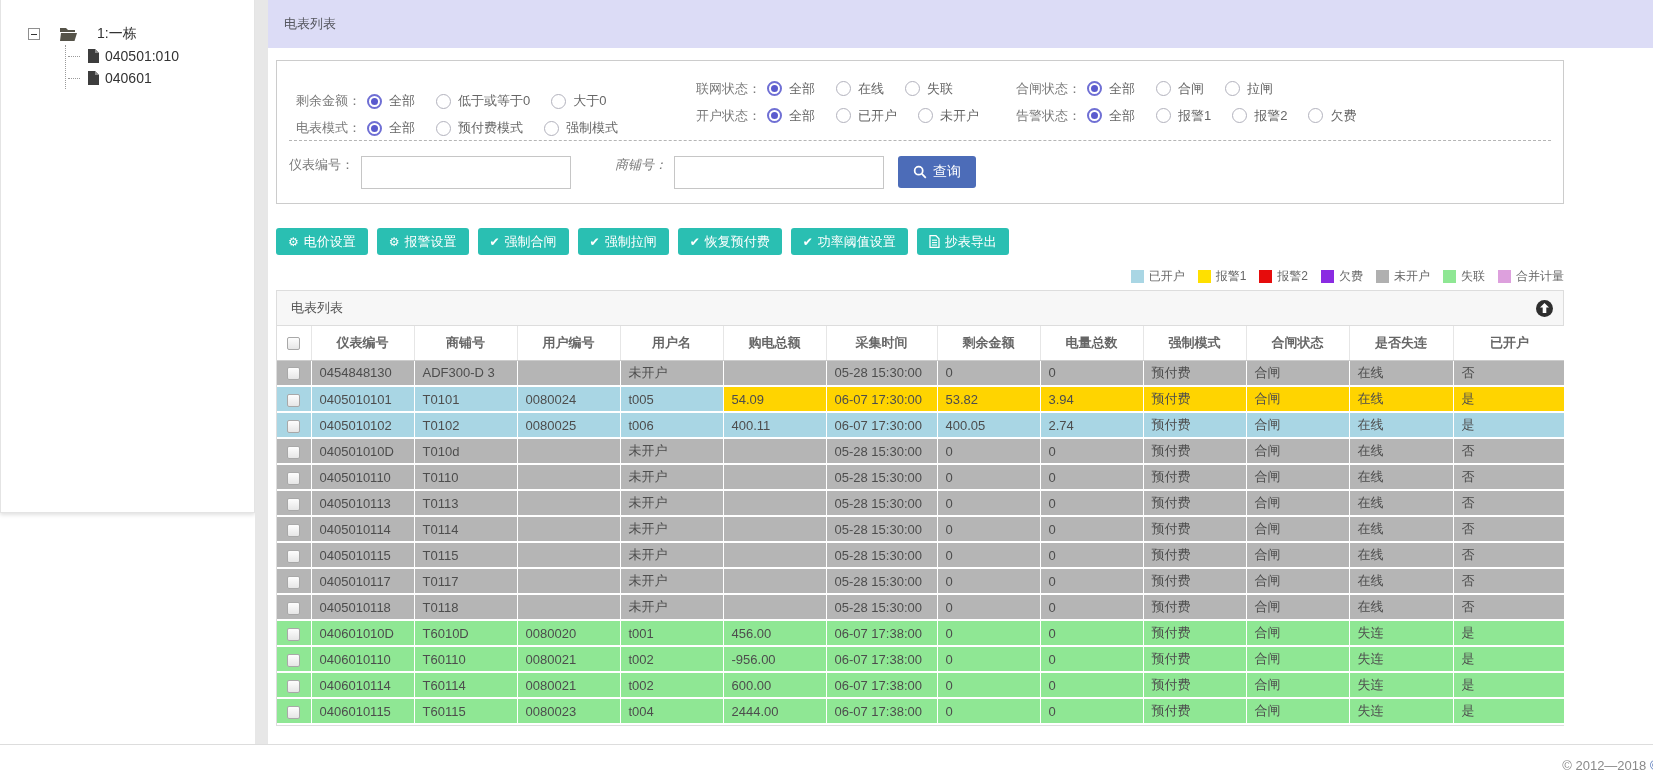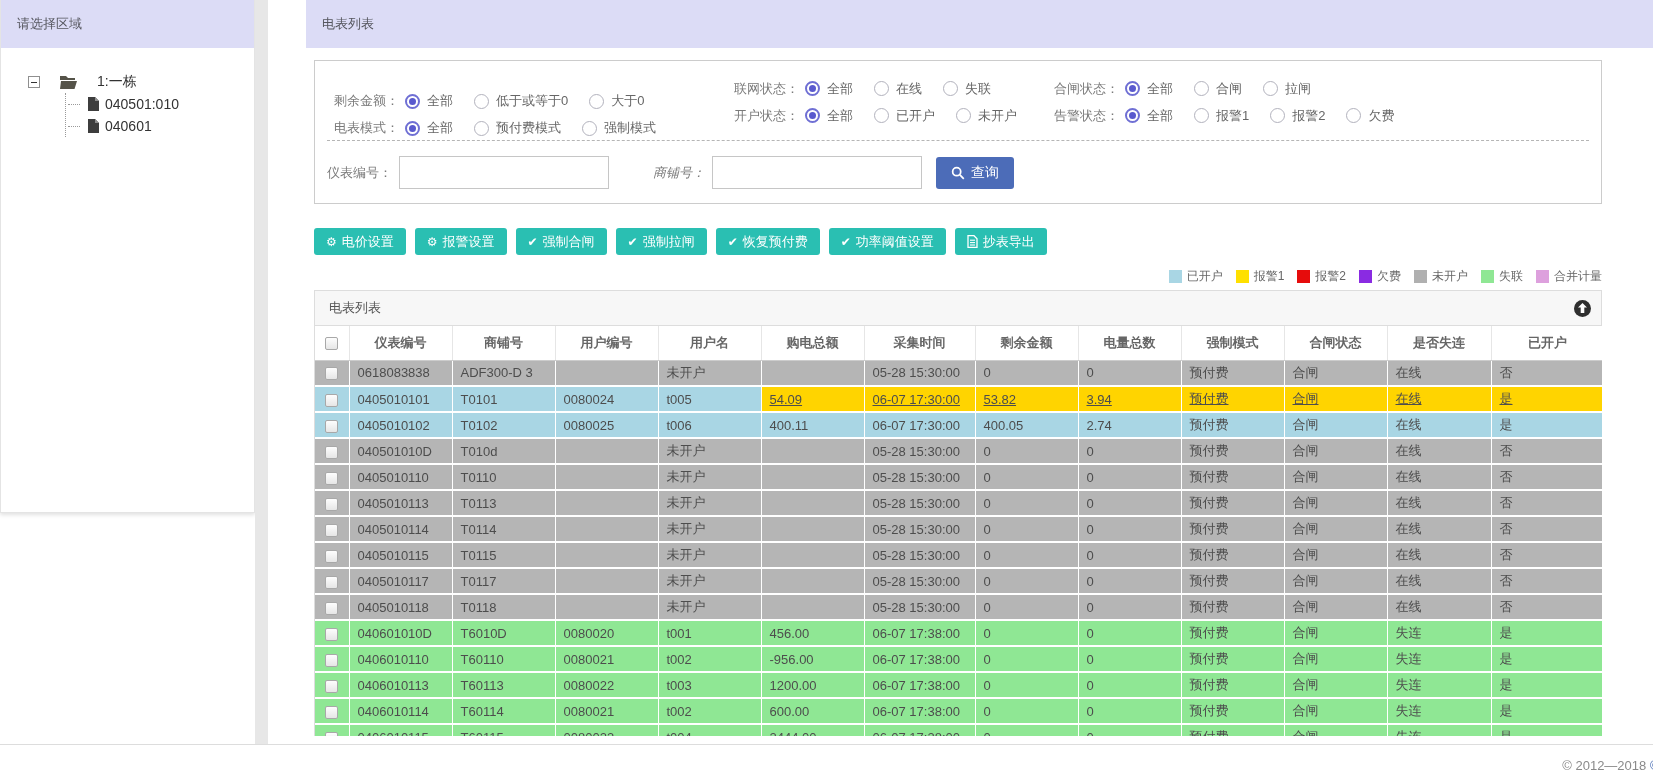--- a/index.html
+++ b/index.html
@@ -18,38 +18,38 @@
   .minus-box::after { content:""; position:absolute; left:2px; right:2px; top:5px; border-top:1px solid #333; }
   .tree-children { margin-left:37px; border-left:1px dotted #9a9a9a; margin-top:2px; }
   .tree-child { display:flex; align-items:center; gap:6px; padding:3px 0 3px 2px; position:relative; cursor:pointer; }
   .tree-child::before { content:""; width:12px; border-top:1px dotted #9a9a9a; margin-right:2px; }
   .icon-wrap { display:inline-flex; align-items:center; }
 
   
   .v-divider { width:13px; flex:none; background:#e7e7e7; }
 
   
-  .main { flex:1; overflow:hidden;padding-left:38px; }
+  .main { flex:1; overflow:hidden; }
   .content { padding:12px 0 0 8px; width:1296px; }
 
   .filter-box { width:1288px; border:1px solid #ccc; padding:14px 0 14px; background:#fff; }
   .f-row { display:flex; align-items:center; height:27px; padding-left:12px; }
   .f-group { display:flex; align-items:center; }
   .f-group.g0 { width:400px;margin-top:25px; }
   .f-group.g1 { width:320px; }
   .f-label { color:#7a7a7a; margin-right:6px; min-width:72px; text-align:right; }
   .radio-opt { display:inline-flex; align-items:center; margin-right:21px; cursor:pointer; }
   .radio { width:15px; height:15px; border-radius:50%; border:1px solid #b2b2bd; background:#fff;
     margin-right:7px; position:relative; flex:none; }
   .radio.checked { border:2px solid #6f6fd4; }
   .radio.checked::after { content:""; position:absolute; inset:0; margin:auto; width:7px; height:7px;
     border-radius:50%; background:#5a5ace; }
   .radio-text { color:#666; }
   .dash-sep { border-top:1px dashed #b5b5b5; margin:11px 12px 15px; }
-  .search-row { display:flex; align-items:center; padding-left:12px; }
+  .search-row { display:flex; padding-left:12px; }
   .inp-label { color:#7a7a7a; margin-right:7px; }
   .txt-input { width:210px; height:33px; border:1px solid #c6c6c6; background:#fff; padding:0 8px;
     font-family:inherit; font-size:13px; }
   .lbl2 { margin-left:44px;font-style:italic; }
   .btn-query { margin-left:14px; height:32px; padding:0 15px; background:#4c6cb8; border:none; border-radius:3px;
     color:#fff; font-size:14px; display:inline-flex; align-items:center; gap:6px; cursor:pointer; font-family:inherit; }
 
   .actions { margin-top:24px; display:flex; gap:9px; }
   .btn-teal { height:27px; padding:0 12px; background:var(--c-teal,#2abfb2); color:#fff; border:none; border-radius:3px;
     display:inline-flex; align-items:center; gap:5px; font-size:13px; cursor:pointer; font-family:inherit; }
@@ -67,38 +67,37 @@
     align-items:center; justify-content:center; cursor:pointer; flex:none; }
 
   table { border-collapse:collapse; table-layout:fixed; width:100%; }
   thead th { height:34px; background:#fff; color:#666; font-weight:bold; font-size:13px; text-align:center;
     padding:0 8px; border-right:1px solid #e6e6e6; border-bottom:1px solid #ccc; white-space:nowrap; overflow:hidden; }
   thead th.cb-col, tbody td.cb-col { padding:0; text-align:center; }
   tbody td { height:26px; font-size:13px; color:#4d4d4d; padding:0 8px; white-space:nowrap; overflow:hidden;
     border-right:1px solid #fff; border-bottom:2px solid #fff; }
   .bg-unopened { background:var(--c-unopened,#b5b5b5); }
   .bg-opened   { background:var(--c-opened,#a9d6e4); }
-  .bg-alarm1   { background:var(--c-alarm1,#ffd400);text-decoration:underline; }
+  .bg-alarm1   { background:var(--c-alarm1,#ffd400); }
   .bg-lost     { background:var(--c-lost,#8fe794); }
   .cbx { width:13px; height:13px; display:inline-block; vertical-align:middle; border:1px solid #a8a8a8;
     border-radius:2px; background:linear-gradient(#fdfdfd,#e6e6e6); cursor:pointer; }
 
   
   .footer { height:40px; border-top:1px solid #ddd; position:relative; overflow:hidden; background:#fff; }
   .footer-text { position:absolute; top:13px; right:-26px; white-space:nowrap; color:#8a8a8a; font-size:13px; }
   .footer-brand { color:#4a6fb5; }
 </style>
 </head>
 <body>
 
 <div class="app">
 
   <div class="sidebar">
     <div class="sidebar-panel">
-      <div class="panel-head">请选择区域</div>
       <div class="tree">
         <div class="tree-root">
           <span class="minus-box"></span>
           <span class="icon-wrap">
             <svg width="17" height="13" viewBox="0 0 17 13">
                 <path d="M0 0 h6 l2 2 h7 v2 H0 Z" fill="#555349"></path>
                 <path d="M1 5 h16 l-2.5 8 H0 Z" fill="#555349"></path>
               </svg>
           </span>
           <span>1:一栋</span>
@@ -358,21 +357,21 @@
                   <th>电量总数</th>
                   <th>强制模式</th>
                   <th>合闸状态</th>
                   <th>是否失连</th>
                   <th>已开户</th>
                 </tr>
               </thead>
             <tbody>
                 <tr>
                   <td class="cb-col bg-unopened"><span class="cbx"></span></td>
-                  <td class="bg-unopened">0618083838</td>
+                  <td class="bg-unopened">0454848130</td>
                   <td class="bg-unopened">ADF300-D 3</td>
                   <td class="bg-unopened"></td>
                   <td class="bg-unopened">未开户</td>
                   <td class="bg-unopened"></td>
                   <td class="bg-unopened">05-28 15:30:00</td>
                   <td class="bg-unopened">0</td>
                   <td class="bg-unopened">0</td>
                   <td class="bg-unopened">预付费</td>
                   <td class="bg-unopened">合闸</td>
                   <td class="bg-unopened">在线</td>
@@ -538,35 +537,20 @@
                   <td class="bg-lost">06-07 17:38:00</td>
                   <td class="bg-lost">0</td>
                   <td class="bg-lost">0</td>
                   <td class="bg-lost">预付费</td>
                   <td class="bg-lost">合闸</td>
                   <td class="bg-lost">失连</td>
                   <td class="bg-lost">是</td>
                 </tr>
                 <tr>
                   <td class="cb-col bg-lost"><span class="cbx"></span></td>
-                  <td class="bg-lost">0406010113</td>
-                  <td class="bg-lost">T60113</td>
-                  <td class="bg-lost">0080022</td>
-                  <td class="bg-lost">t003</td>
-                  <td class="bg-lost">1200.00</td>
-                  <td class="bg-lost">06-07 17:38:00</td>
-                  <td class="bg-lost">0</td>
-                  <td class="bg-lost">0</td>
-                  <td class="bg-lost">预付费</td>
-                  <td class="bg-lost">合闸</td>
-                  <td class="bg-lost">失连</td>
-                  <td class="bg-lost">是</td>
-                </tr>
-                <tr>
-                  <td class="cb-col bg-lost"><span class="cbx"></span></td>
                   <td class="bg-lost">0406010114</td>
                   <td class="bg-lost">T60114</td>
                   <td class="bg-lost">0080021</td>
                   <td class="bg-lost">t002</td>
                   <td class="bg-lost">600.00</td>
                   <td class="bg-lost">06-07 17:38:00</td>
                   <td class="bg-lost">0</td>
                   <td class="bg-lost">0</td>
                   <td class="bg-lost">预付费</td>
                   <td class="bg-lost">合闸</td>

